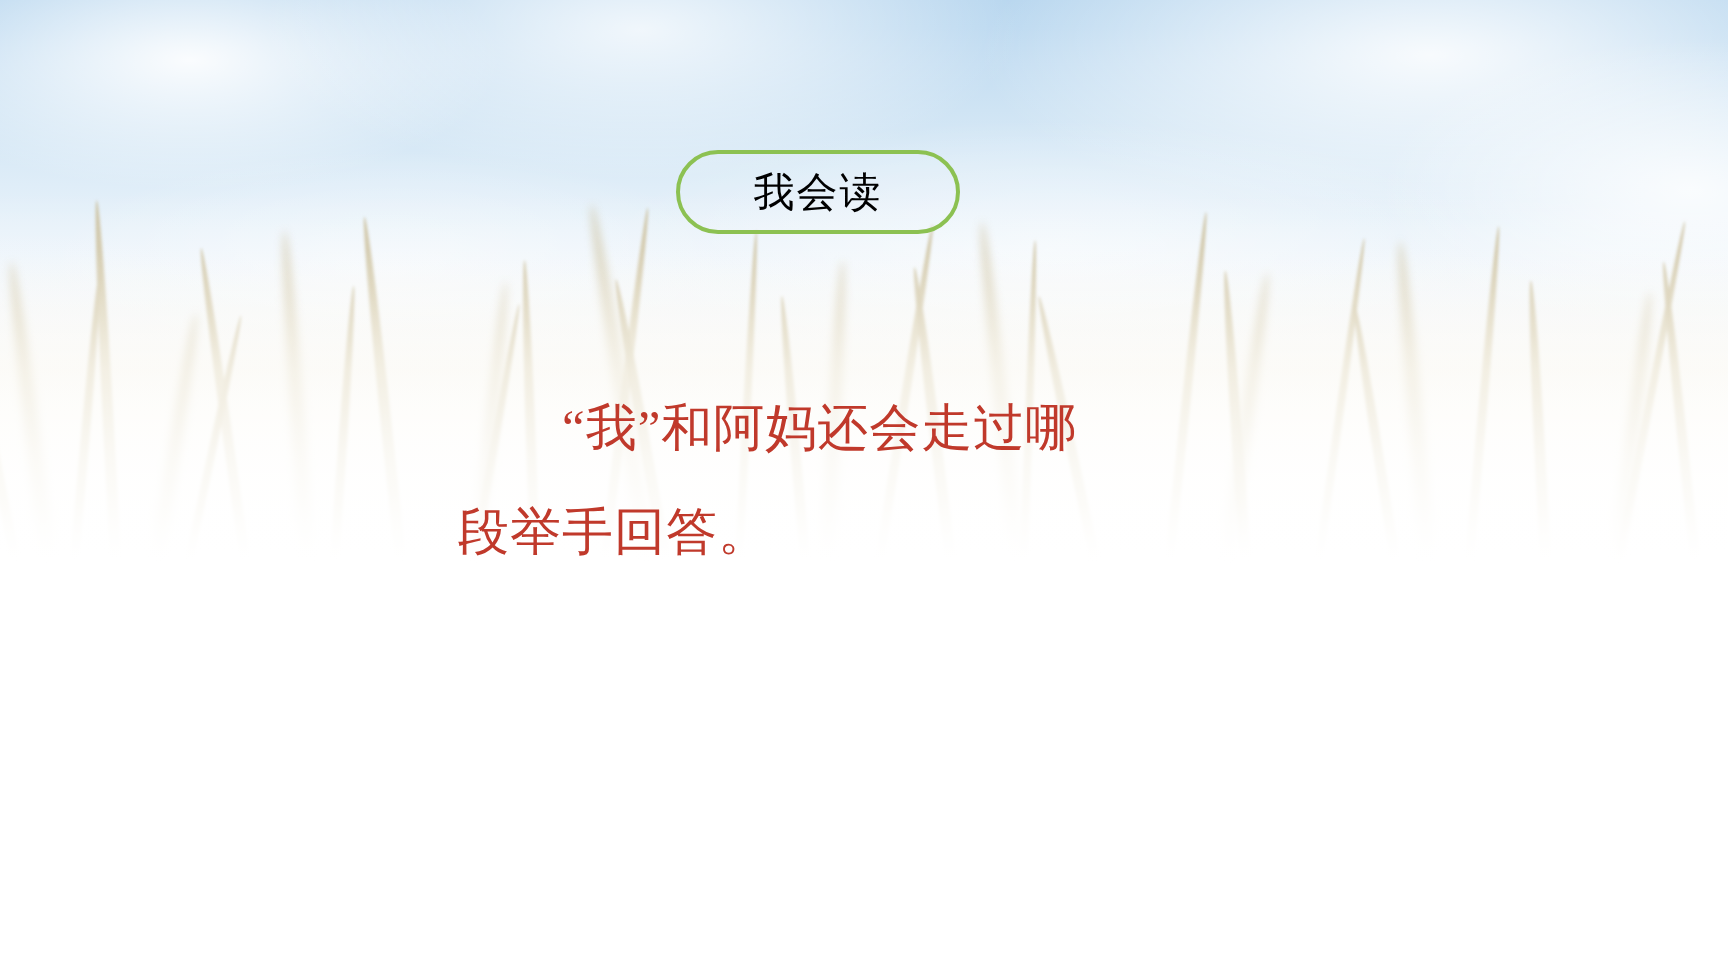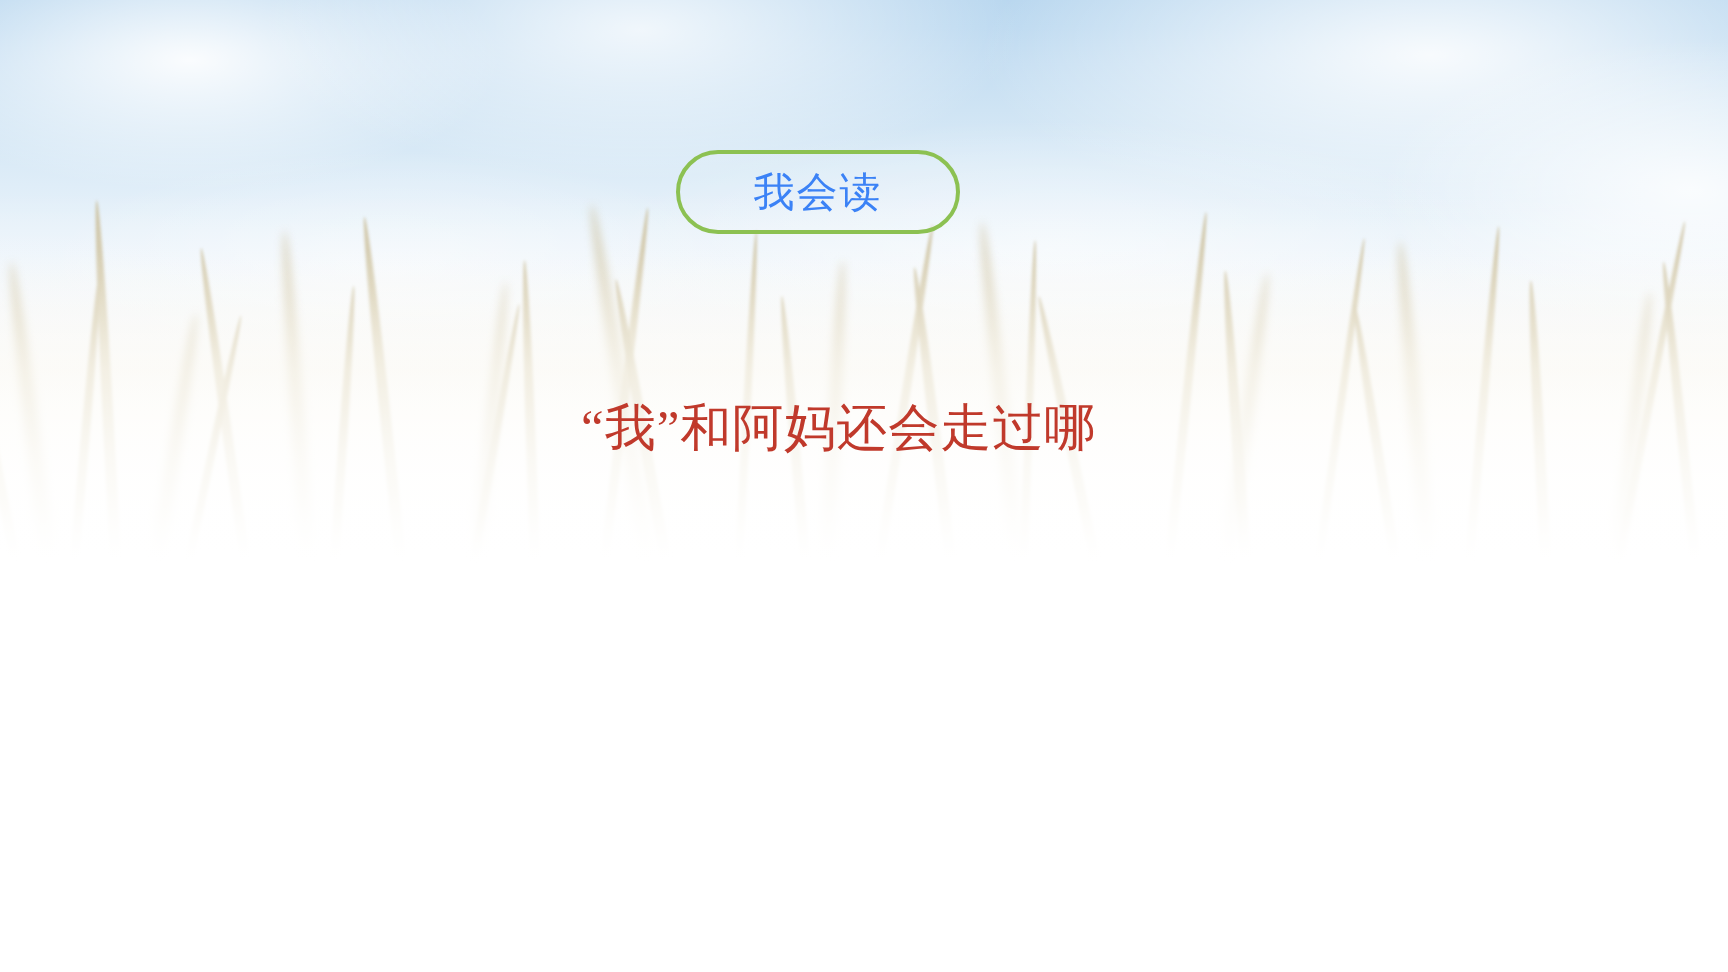--- a/index.html
+++ b/index.html
@@ -115,29 +115,29 @@
     box-sizing: border-box;
     display: flex;
     align-items: center;
     justify-content: center;
     background: rgba(255,255,255,0.06);
   }
   .badge-label {
     font-family: Liberation Sans, sans-serif;
     font-size: 41px;
     font-weight: 400;
-    color: #3b82f6;
+    color: #000000;
     letter-spacing: 2px;
     line-height: 1;
   }
 
   
   .body-text {
     position: absolute;
-    left: 477px;
+    left: 458px;
     top: 376px;
     width: 800px;
     color: #c0392b;
     font-family: "Liberation Serif", "DejaVu Serif", serif;
     font-size: 51px;
     line-height: 104px;
     letter-spacing: 1px;
     text-align: justify;
     text-justify: inter-character;
   }
@@ -203,15 +203,16 @@
 
   <div class="warm-tint"></div>
   <div class="field-wash"></div>
 
   <div class="badge">
     <span class="badge-label">我会读</span>
   </div>
 
   <div class="body-text">
     <span class="line">　　“我”和阿妈还会走过哪</span>
+    <span class="line">段举手回答。</span>
   </div>
 
 </div>
 
 </body></html>

